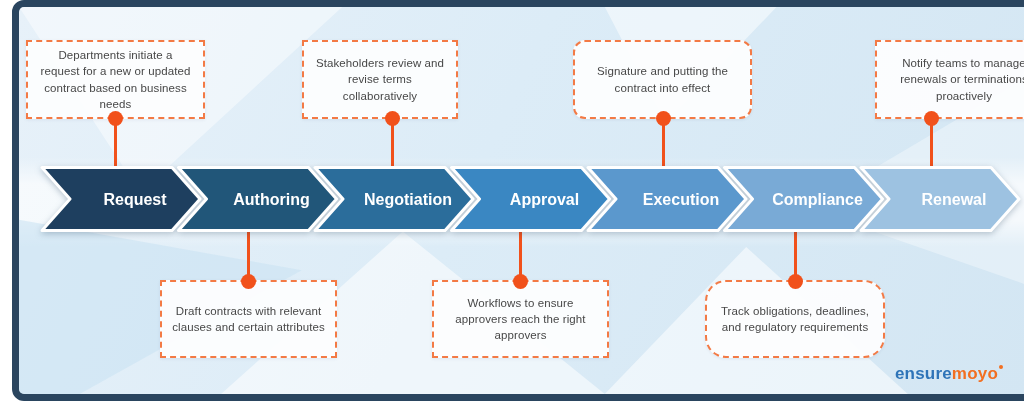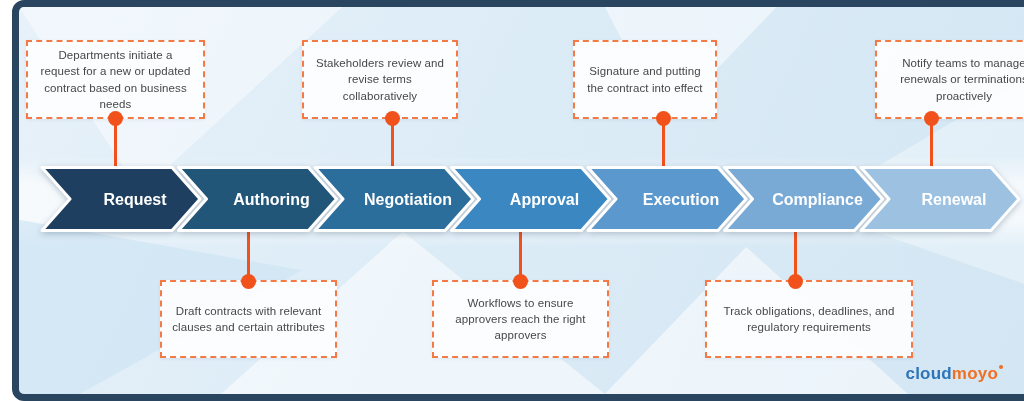--- a/index.html
+++ b/index.html
@@ -23,25 +23,25 @@
     position:absolute;box-sizing:border-box;height:79px;
     background:rgba(252,253,254,0.96);border:2px dashed #f37a45;
     display:flex;align-items:center;justify-content:center;text-align:center;
     padding:5px 10px;box-shadow:0 1px 3px rgba(40,70,100,0.08);
   }
   .note span{font-size:11.5px;line-height:1.4;color:#474747;letter-spacing:0.1px;}
   .note-top{top:33px;}
   .note-bottom{top:273px;height:78px;}
   .n-request{left:7px;width:179px;}
   .n-negotiation{left:283px;width:156px;}
-  .n-execution{left:554px;width:144px;}
+  .n-execution{left:554px;width:179px;border-radius:12px;}
   .n-renewal{left:856px;width:178px;}
   .n-authoring{left:141px;width:177px;}
   .n-approval{left:413px;width:177px;}
-  .n-compliance{left:686px;width:208px;}
+  .n-compliance{left:686px;width:180px;border-radius:21px;}
   .connector{position:absolute;width:3px;background:#f1511b;}
   .c-top{top:111px;height:48px;}
   .c-bottom{top:225px;height:49px;}
   .dot{position:absolute;width:15px;height:15px;border-radius:50%;background:#f1511b;}
   .flow-svg{position:absolute;left:23px;top:159px;overflow:visible;
     filter:drop-shadow(0 2px 3px rgba(30,60,90,0.28));}
   .flow-svg polygon{stroke:#ffffff;stroke-width:3;stroke-linejoin:round;}
   .flow-svg text{font-family:"Liberation Sans",sans-serif;font-size:16px;font-weight:bold;fill:#ffffff;text-anchor:middle;}
   .logo{position:absolute;right:26px;bottom:10px;font-size:17px;font-weight:bold;letter-spacing:0.2px;}
   .logo .cloud{color:#2e74b8;}
@@ -111,16 +111,16 @@
     <text x="93" y="39">Request</text>
     <text x="229.5" y="39">Authoring</text>
     <text x="366" y="39">Negotiation</text>
     <text x="502.5" y="39">Approval</text>
     <text x="639" y="39">Execution</text>
     <text x="775.5" y="39">Compliance</text>
     <text x="912" y="39">Renewal</text>
   </svg>
 
   <div class="logo">
-    <span class="cloud">cloud</span><span class="moyo">moyo</span><span class="mark"></span>
+    <span class="cloud">ensure</span><span class="moyo">moyo</span><span class="mark"></span>
   </div>
 
 </div>
 
 </body></html>

